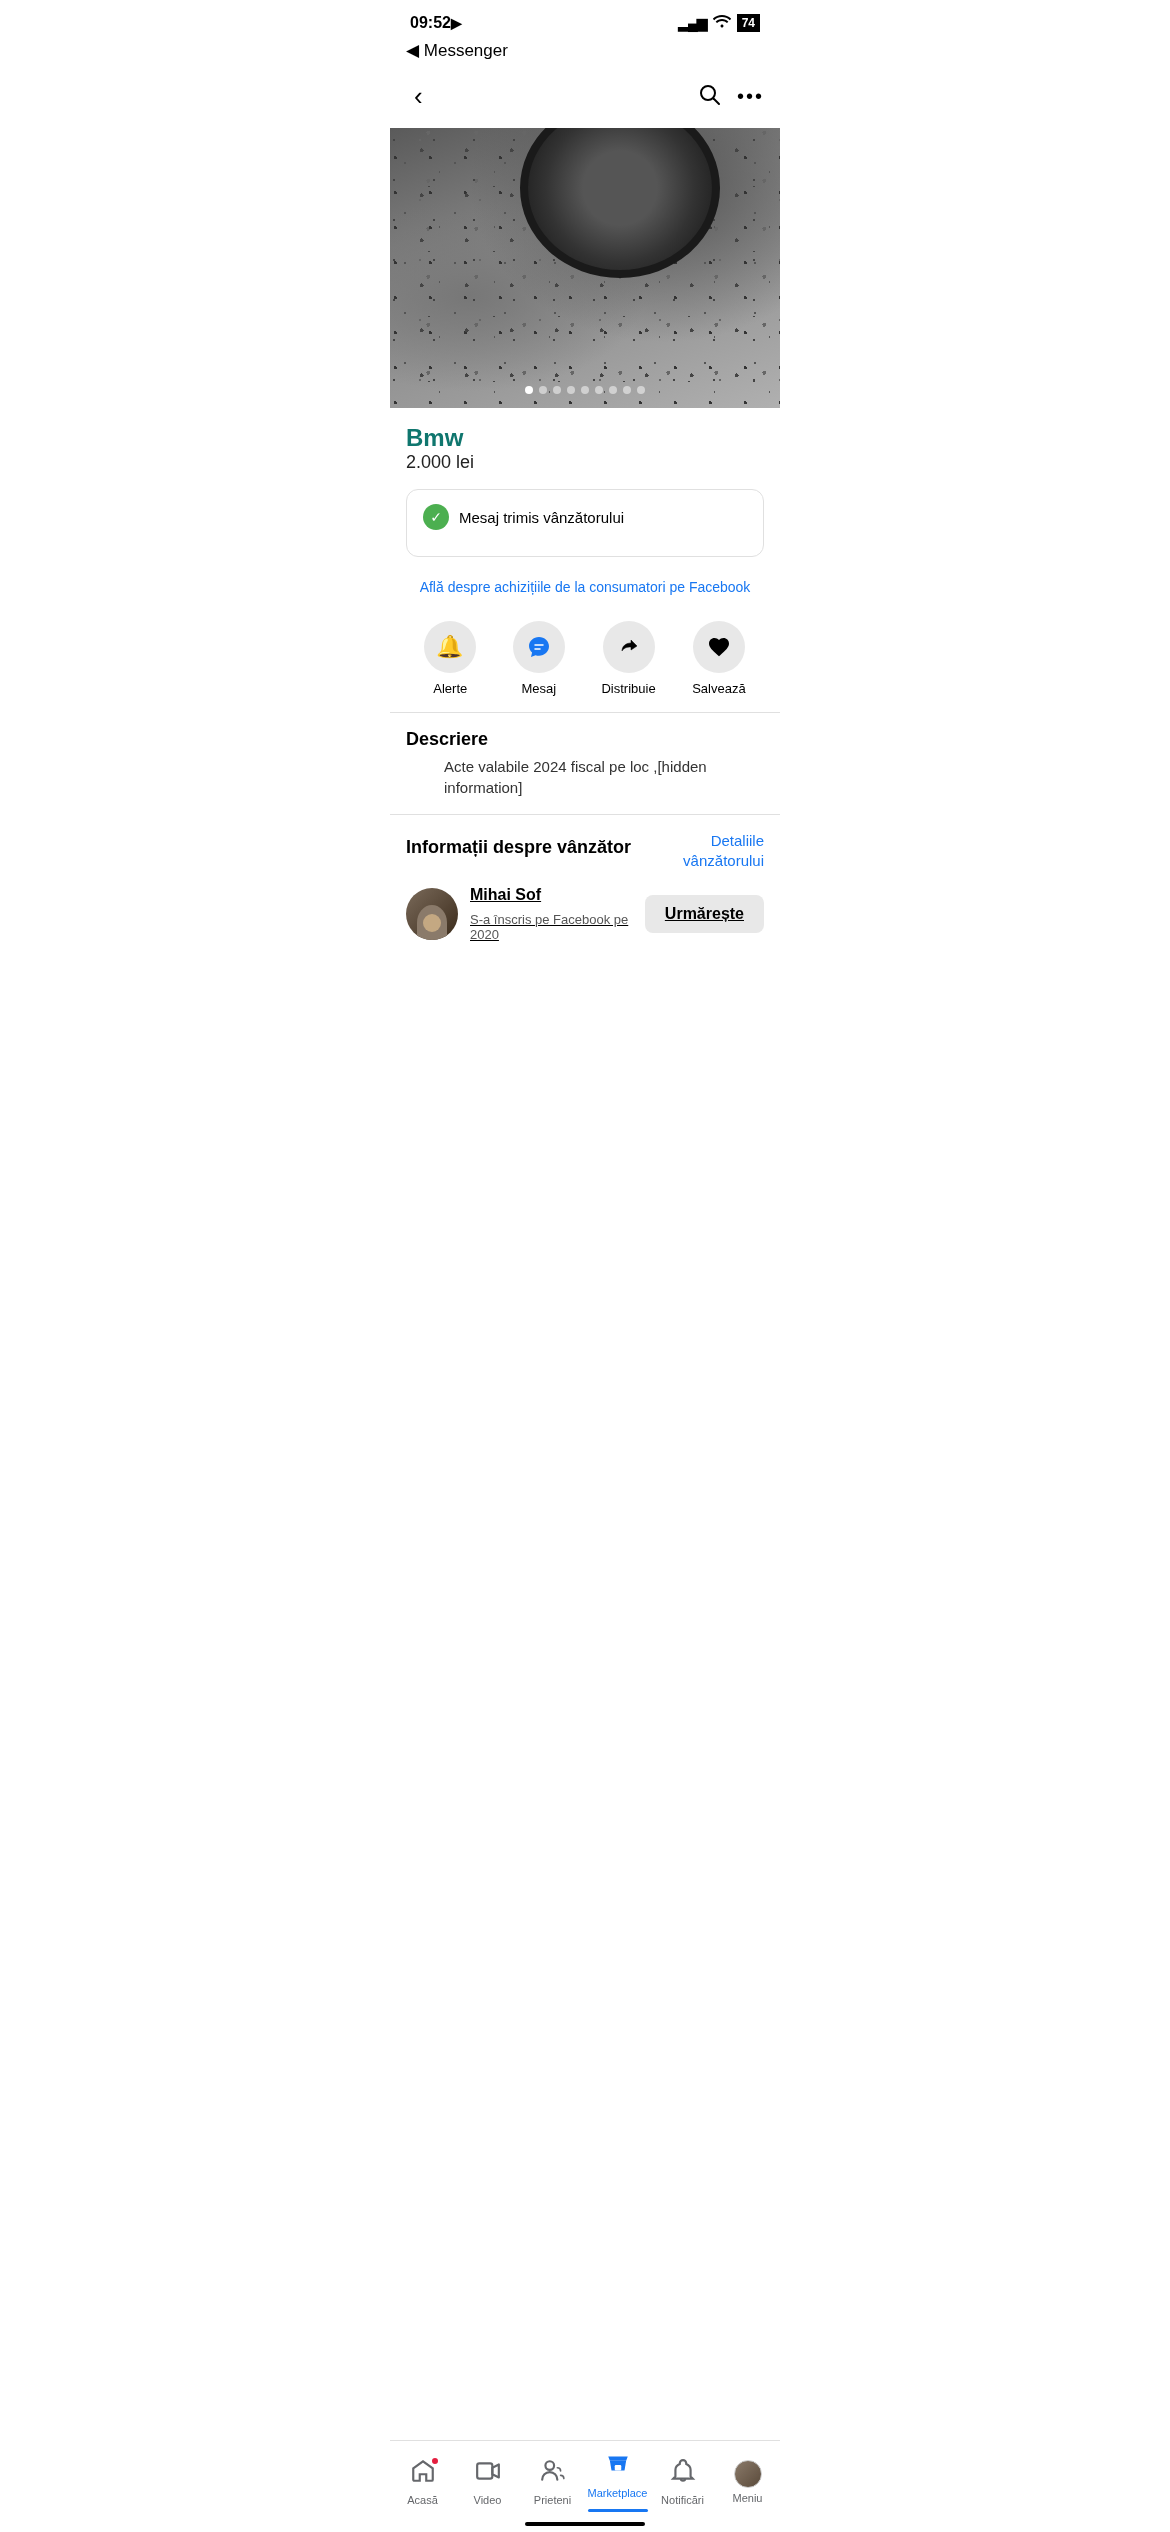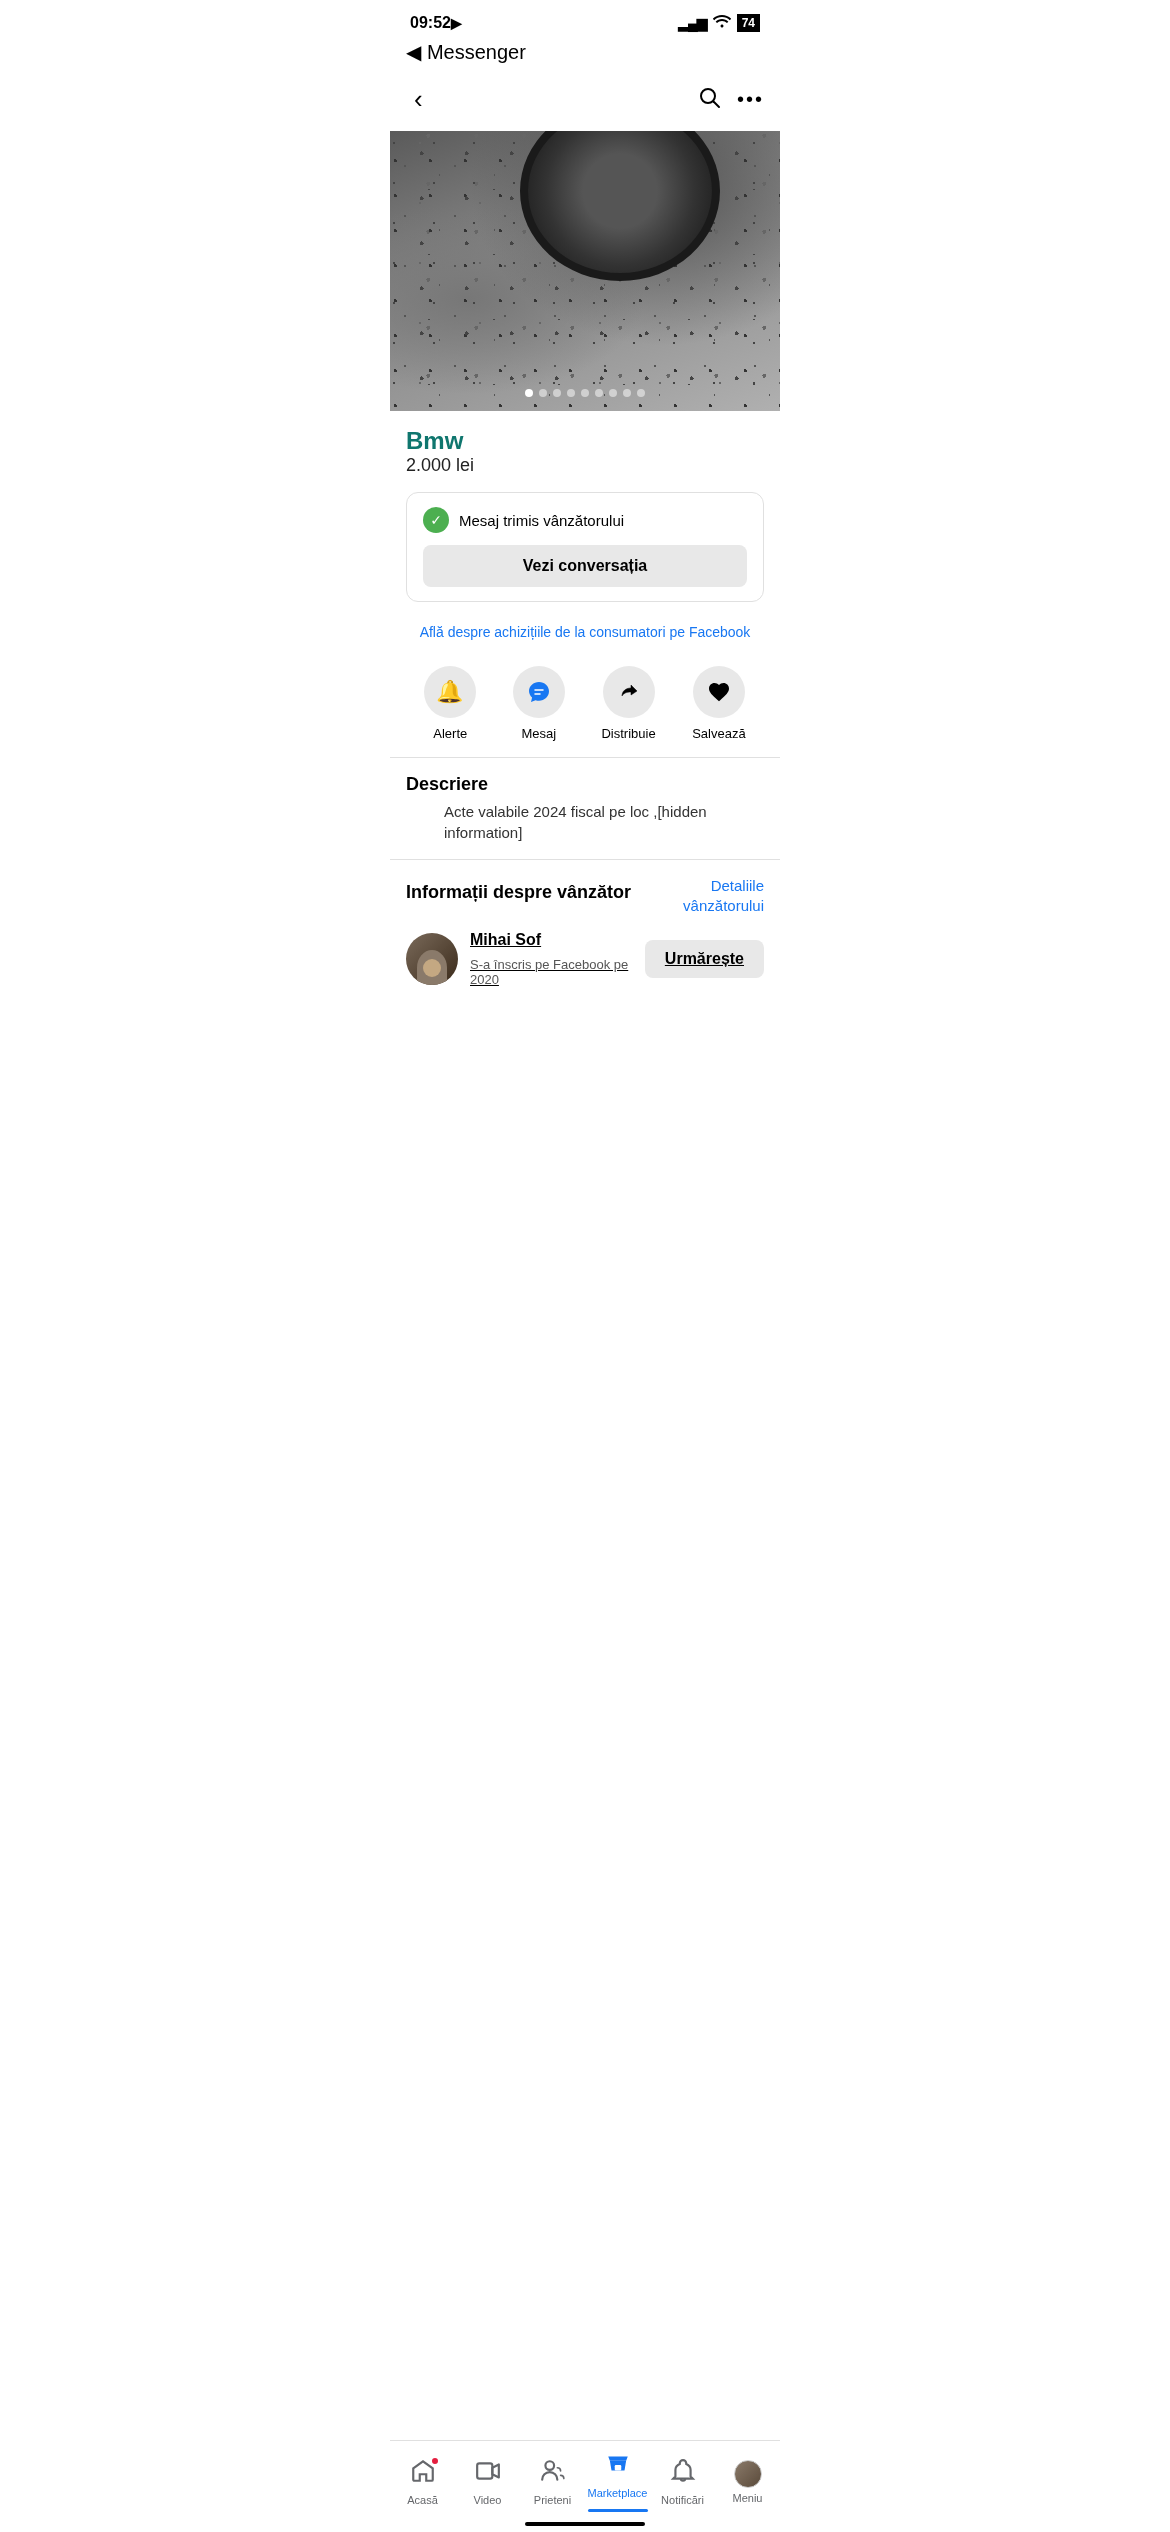--- a/index.html
+++ b/index.html
@@ -410,21 +410,21 @@
         <path d="M9 10.5C9.83 10.5 10.5 11.17 10.5 12C10.5 12.83 9.83 13.5 9 13.5C8.17 13.5 7.5 12.83 7.5 12C7.5 11.17 8.17 10.5 9 10.5Z" fill="black"></path>
         <path d="M9 7C10.93 7 12.68 7.79 13.95 9.05L15.37 7.63C13.73 5.99 11.48 5 9 5C6.52 5 4.27 5.99 2.63 7.63L4.05 9.05C5.32 7.79 7.07 7 9 7Z" fill="black"></path>
         <path d="M9 3C12.04 3 14.77 4.19 16.78 6.14L18.2 4.72C15.82 2.41 12.57 1 9 1C5.43 1 2.18 2.41 -0.200001 4.72L1.22 6.14C3.23 4.19 5.96 3 9 3Z" fill="black"></path>
       </svg>
     </span>
     <span class="battery-icon">74</span>
   </div>
 </div>
 
 <div class="top-nav-messenger">
-  <span style="color:#000; font-size:20px;">◀ Messenger</span>
+  <span style="color:#000; font-size:17px;">◀ Messenger</span>
 </div>
 
 <div class="nav-bar">
   <div class="nav-back">‹</div>
   <div class="nav-icons">
     <div class="nav-icon-btn">
       <svg width="24" height="24" viewBox="0 0 24 24" fill="none">
         <circle cx="11" cy="11" r="7" stroke="#000" stroke-width="2"></circle>
         <line x1="16.5" y1="16.5" x2="22" y2="22" stroke="#000" stroke-width="2" stroke-linecap="round"></line>
       </svg>
@@ -452,21 +452,20 @@
 <div class="product-info">
   <div class="product-title">Bmw</div>
   <div class="product-price">2.000 lei</div>
 </div>
 
 <div class="message-card">
   <div class="message-sent-row">
     <div class="check-circle">✓</div>
     <span class="message-sent-text">Mesaj trimis vânzătorului</span>
   </div>
-  <button class="view-conversation-btn">Vezi conversația</button>
 </div>
 
 <div class="consumer-link">Află despre achizițiile de la consumatori pe Facebook</div>
 
 <div class="action-buttons">
   <div class="action-btn">
     <div class="action-btn-circle">🔔</div>
     <span class="action-btn-label">Alerte</span>
   </div>
   <div class="action-btn">

